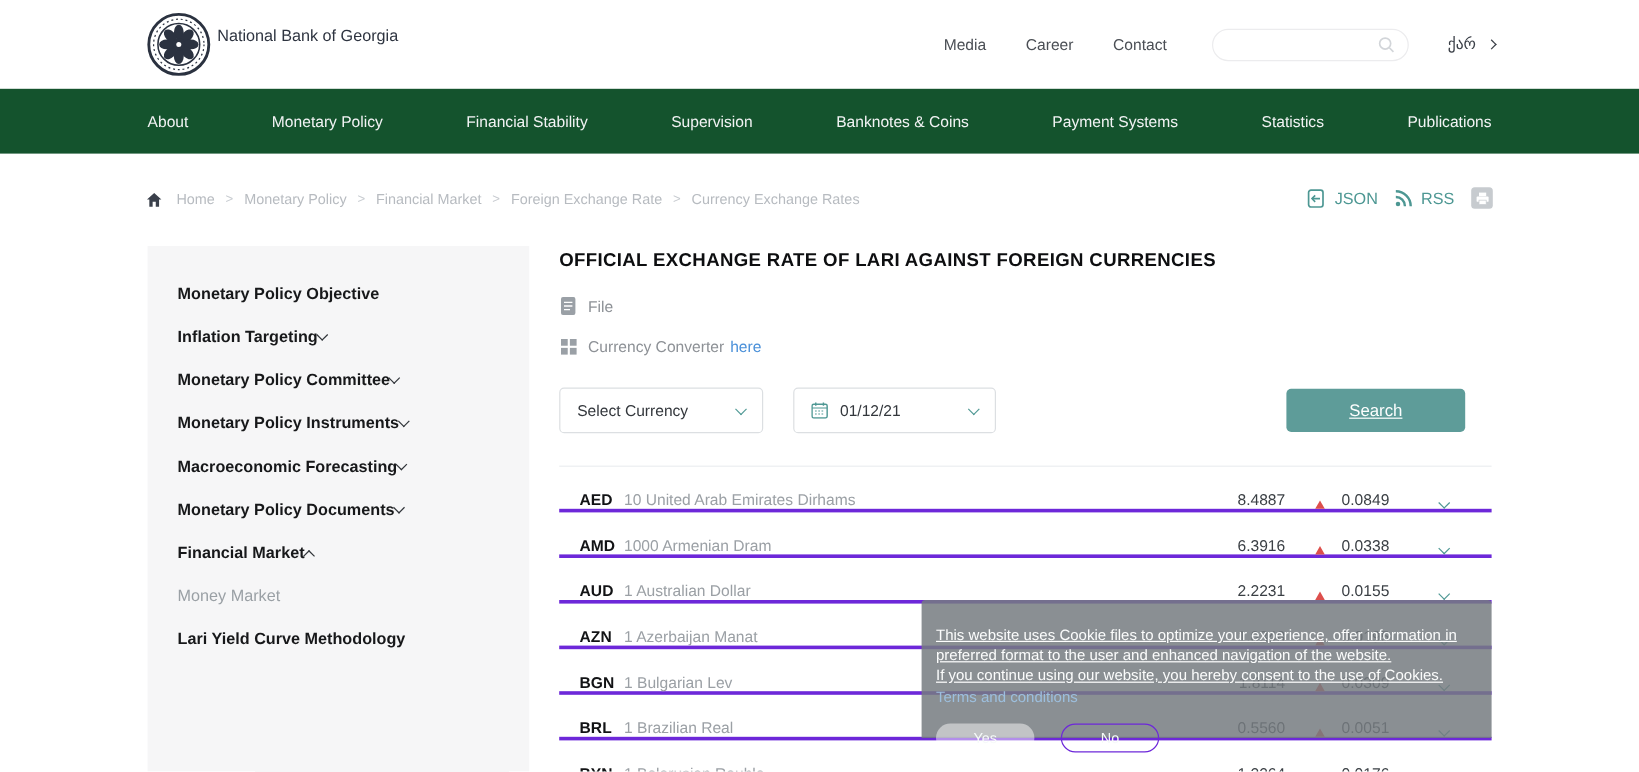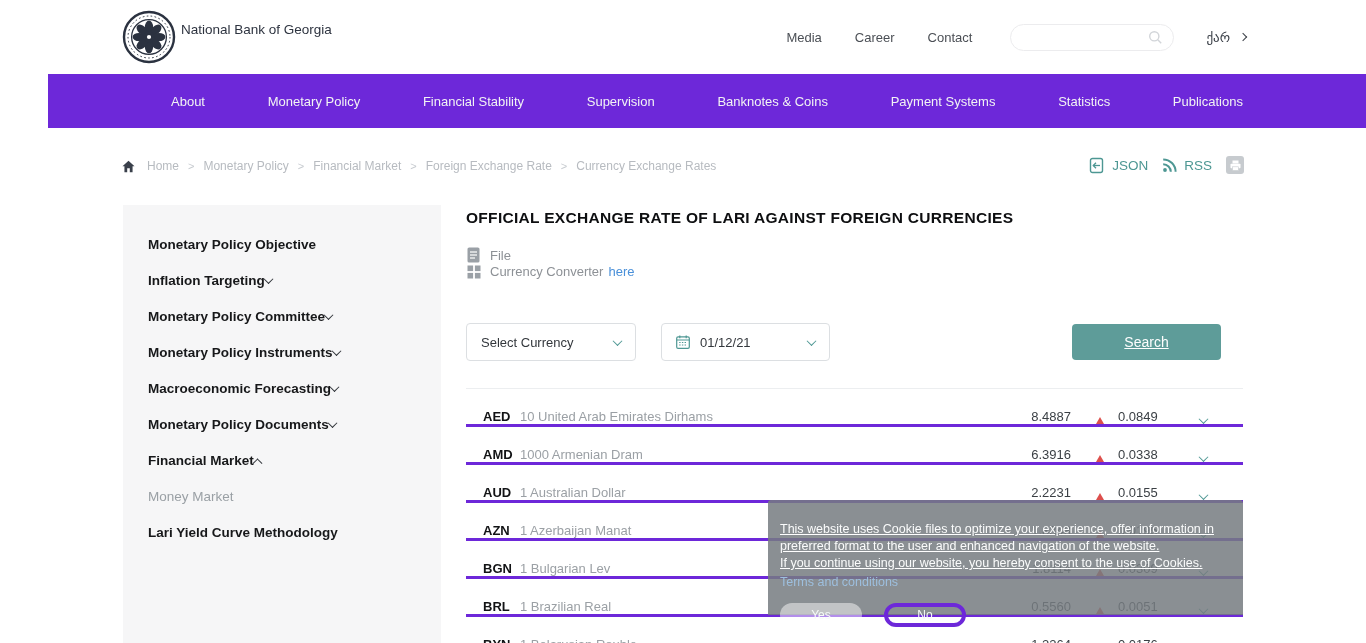--- a/index.html
+++ b/index.html
@@ -14,21 +14,21 @@
   .org-ka { font-size:14px; color:#2e3440; letter-spacing:.2px; }
   .org-en { font-size:13.5px; color:#2e3440; margin-top:3px; }
   .header-right { position:absolute; right:120px; top:0; height:74px; display:flex; align-items:center; }
   .hlink { font-size:13px; color:#4b4f55; margin-left:33px; cursor:pointer; }
   .search-pill { margin-left:38px; width:164px; height:27px; border:1px solid #ececee; border-radius:14px; display:flex; align-items:center; justify-content:flex-end; padding-right:10px; background:#fff; position:relative; }
   .search-pill input { position:absolute; left:12px; top:0; width:120px; height:25px; border:none; outline:none; font-size:12px; background:transparent; }
   .lang-box { margin-left:32px; display:flex; align-items:center; font-size:13px; color:#3a3f47; cursor:pointer; }
   .lang-box .chev { margin-left:10px; color:#3a3f47; }
 
   
-  .nav { position:absolute; top:74px; left:0; right:0; height:54px; background:#6d28d9;margin-left:48px; }
+  .nav { position:absolute; top:74px; left:0; right:0; height:54px; background:#14532d; }
   .nav-inner { margin:0 123px; height:100%; display:flex; align-items:center; justify-content:space-between; }
   .nav-item { color:#f2f3f4; font-size:13px; cursor:pointer; white-space:nowrap; }
 
   
   .crumbs { position:absolute; left:122px; top:159px; display:flex; align-items:center; font-size:12px; color:#b7bbc0; }
   .crumb { display:flex; align-items:center; }
   .crumb-label { cursor:pointer; }
   .crumb-sep { margin:0 9px; color:#c6cacf; font-size:11px; }
   .crumb:last-child .crumb-sep { display:none; }
   .home-ico { margin-right:12px; display:flex; align-items:center; }
@@ -41,21 +41,21 @@
   .sidebar { position:absolute; left:123px; top:205px; width:318px; bottom:0; background:#f6f6f7; padding-top:21px; }
   .side-item { height:36px; display:flex; align-items:center; justify-content:flex-start; padding:0 27px 0 25px; font-size:13.5px; font-weight:bold; color:#17181a; cursor:pointer; }
   .side-item.muted { font-weight:normal; color:#9aa0a5; }
   .side-item .chev { color:#2f3338; }
 
   
   .main-title { position:absolute; left:466px; top:209px; font-size:15.5px; font-weight:bold; color:#0d0e10; letter-spacing:.3px; }
   .icon-row { position:absolute; left:466px; display:flex; align-items:center; font-size:13px; color:#8d9196; }
   .icon-row .ir-ico { width:15px; display:flex; justify-content:center; margin-right:9px; }
   .row-file { top:247px; }
-  .row-conv { top:264px; }
+  .row-conv { top:281px; }
   .link-blue { color:#4a90d9; margin-left:5px; cursor:pointer; }
 
   .controls { position:absolute; left:466px; top:323px; width:777px; height:38px; }
   .select-box { position:absolute; left:0; top:0; width:170px; height:38px; border:1px solid #dcdfe2; border-radius:4px; background:#fff; display:flex; align-items:center; padding:0 14px; font-size:13px; color:#33373c; cursor:pointer; }
   .select-box .chev { margin-left:auto; color:#4f9894; }
   .date-box { position:absolute; left:195px; top:0; width:169px; height:38px; border:1px solid #dcdfe2; border-radius:4px; background:#fff; display:flex; align-items:center; padding:0 14px; font-size:13px; color:#33373c; cursor:pointer; }
   .date-box svg { margin-right:10px; }
   .date-box .chev { margin-left:auto; color:#4f9894; }
   .search-btn { position:absolute; left:606px; top:1px; width:149px; height:36px; border:none; border-radius:4px; background:#5e9c99; color:#fdfefe; font-size:14px; cursor:pointer; font-family:inherit;text-decoration:underline; }
 
@@ -73,21 +73,21 @@
   .chev { display:inline-block; width:7px; height:7px; border-right:1.5px solid currentColor; border-bottom:1.5px solid currentColor; transform:rotate(45deg) translate(-1px,-1px); }
   .chev.up { transform:rotate(-135deg) translate(-2px,-2px); }
   .chev.right { transform:rotate(-45deg); width:6px; height:6px; }
 
   
   .cookie { position:absolute; left:768px; top:500px; width:475px; height:115px; background:rgba(118,123,128,.85); border-radius:3px 3px 0 0; padding:21px 24px 0 12px; color:#fff;text-decoration:underline; }
   .cookie p { margin:0; font-size:12.5px; line-height:17px; color:#fbfcfc; }
   .cookie-link { display:inline-block; margin-top:0; font-size:12.5px; color:#9dbfde; cursor:pointer; }
   .cookie-btns { display:flex; margin-top:13px; }
   .btn-yes { width:82px; height:24px; border-radius:12px; border:none; background:rgba(255,255,255,.48); color:#f6faf9; font-size:12px; cursor:pointer; font-family:inherit; }
-  .btn-no { width:82px; height:24px; margin-left:22px; border-radius:12px; border:4px solid #6d28d9; background:transparent; color:#f6faf9; font-size:12px; cursor:pointer; font-family:inherit; }
+  .btn-no { width:82px; height:24px; margin-left:22px; border-radius:12px; border:1px solid #6d28d9; background:transparent; color:#f6faf9; font-size:12px; cursor:pointer; font-family:inherit; }
 </style>
 </head>
 <body>
 
 <div class="page">
 
   <div class="header">
     <svg class="logo" viewBox="-27 -27 54 54">
       <circle cx="0" cy="0" r="25" fill="none" stroke="#2b3240" stroke-width="2.4"></circle>
       <circle cx="0" cy="0" r="21" fill="none" stroke="#2b3240" stroke-width="1" stroke-dasharray="1.6 2.4"></circle>

